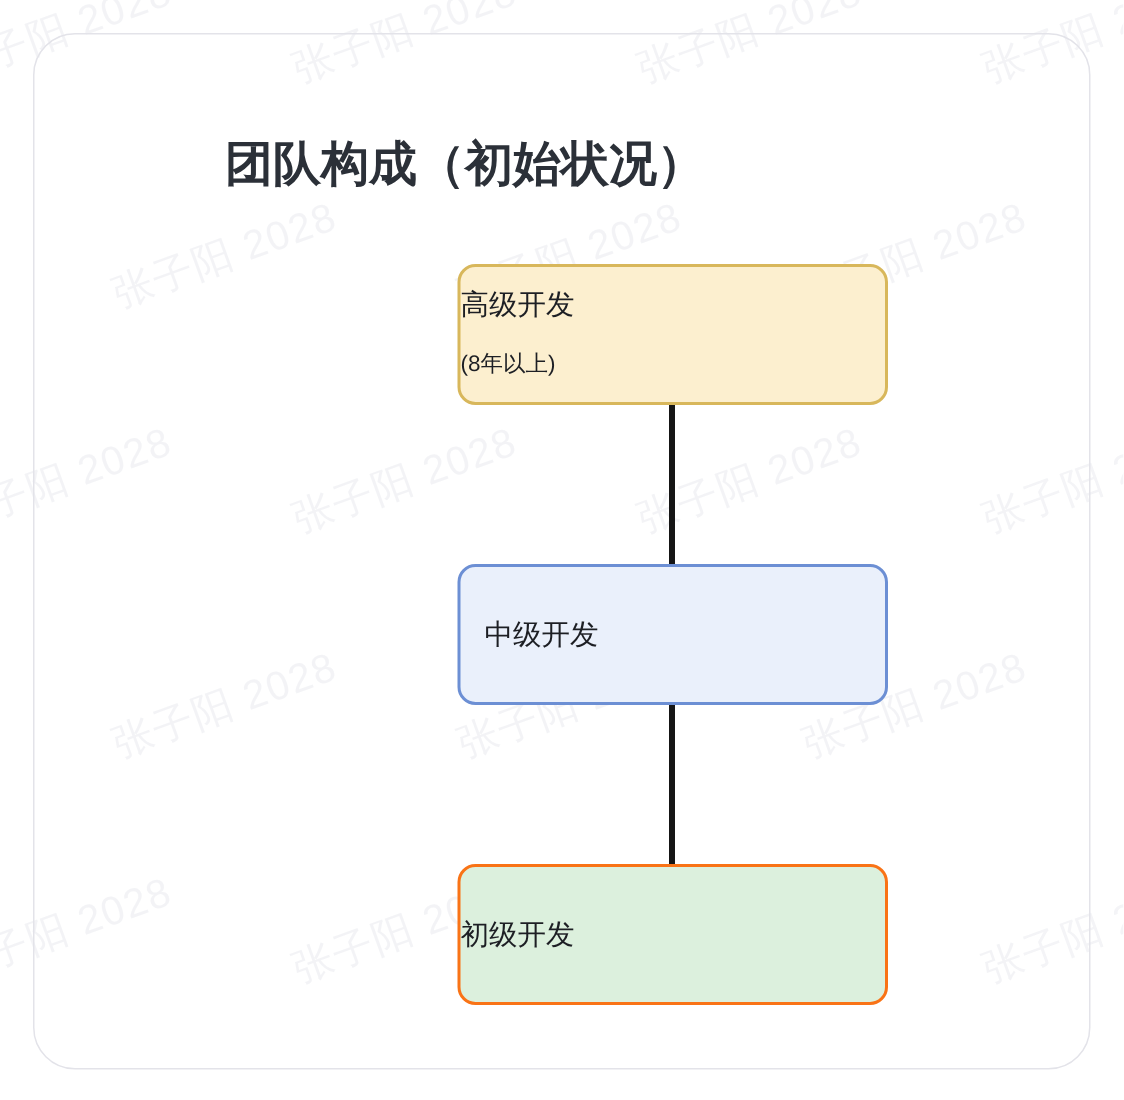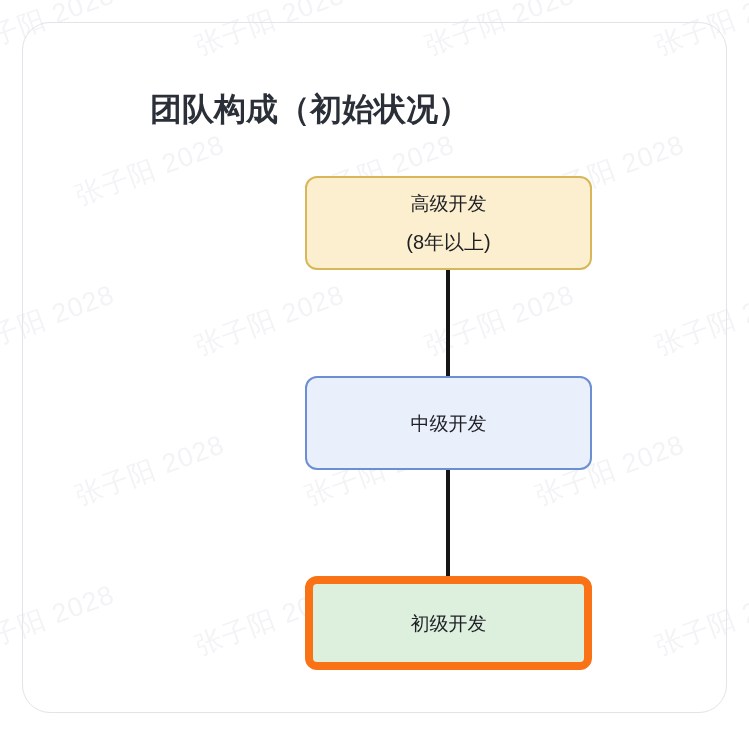--- a/index.html
+++ b/index.html
@@ -76,41 +76,41 @@
   
   .node {
     position: absolute;
     left: 305px;
     width: 287px;
     height: 94px;
     box-sizing: border-box;
     border-radius: 12px;
     display: flex;
     flex-direction: column;
-    align-items: center;
+    align-items: flex-start;
     justify-content: center;
     z-index: 3;
     gap: 10px;
   }
   .node-title {
     font-size: 19px;
     line-height: 29px;
     color: #1d1f24;
     white-space: nowrap;
   }
   .node-sub {
-    font-size: 20px;
+    font-size: 15px;
     line-height: 29px;
     color: #1d1f24;
     white-space: nowrap;
   }
 
   .node-senior { top: 176px; background: #fcefcf; border: 2px solid #d8b75b; }
-  .node-mid    { top: 376px; background: #eaf0fb; border: 2px solid #6c8fd4; }
-  .node-junior { top: 576px; background: #dcf0dd; border: 8px solid #f97316; }
+  .node-mid    { top: 376px; background: #eaf0fb; border: 2px solid #6c8fd4; padding-left: 16px; }
+  .node-junior { top: 576px; background: #dcf0dd; border: 2px solid #f97316; }
 
   
   .connector {
     position: absolute;
     left: 446px;
     width: 4px;
     background: #151515;
     z-index: 2;
   }
   .connector-1 { top: 270px; height: 106px; }

